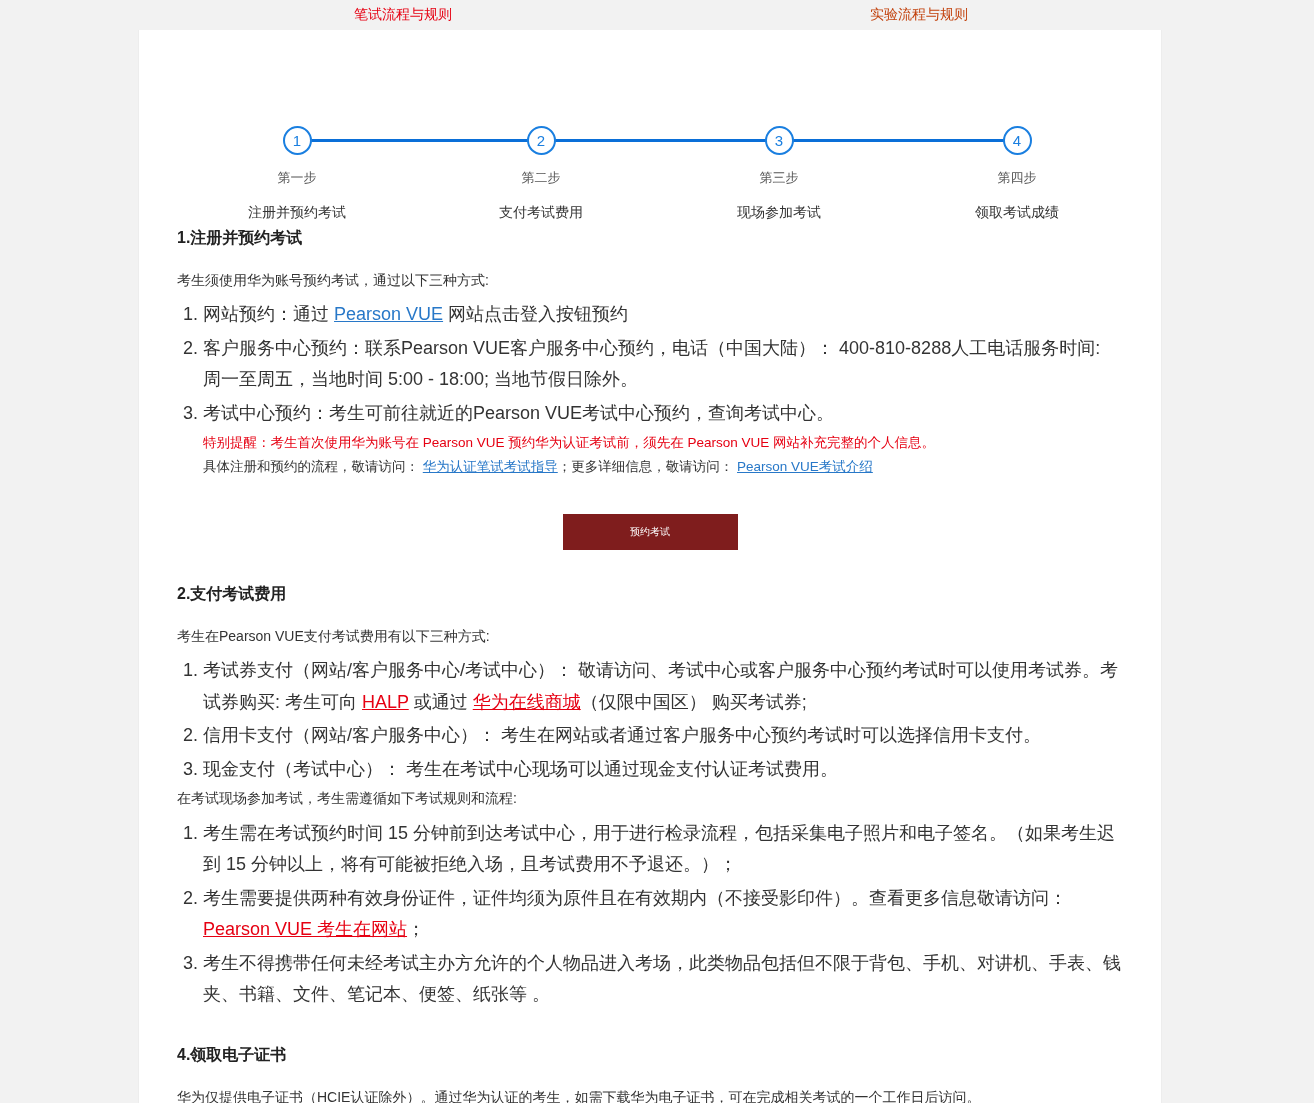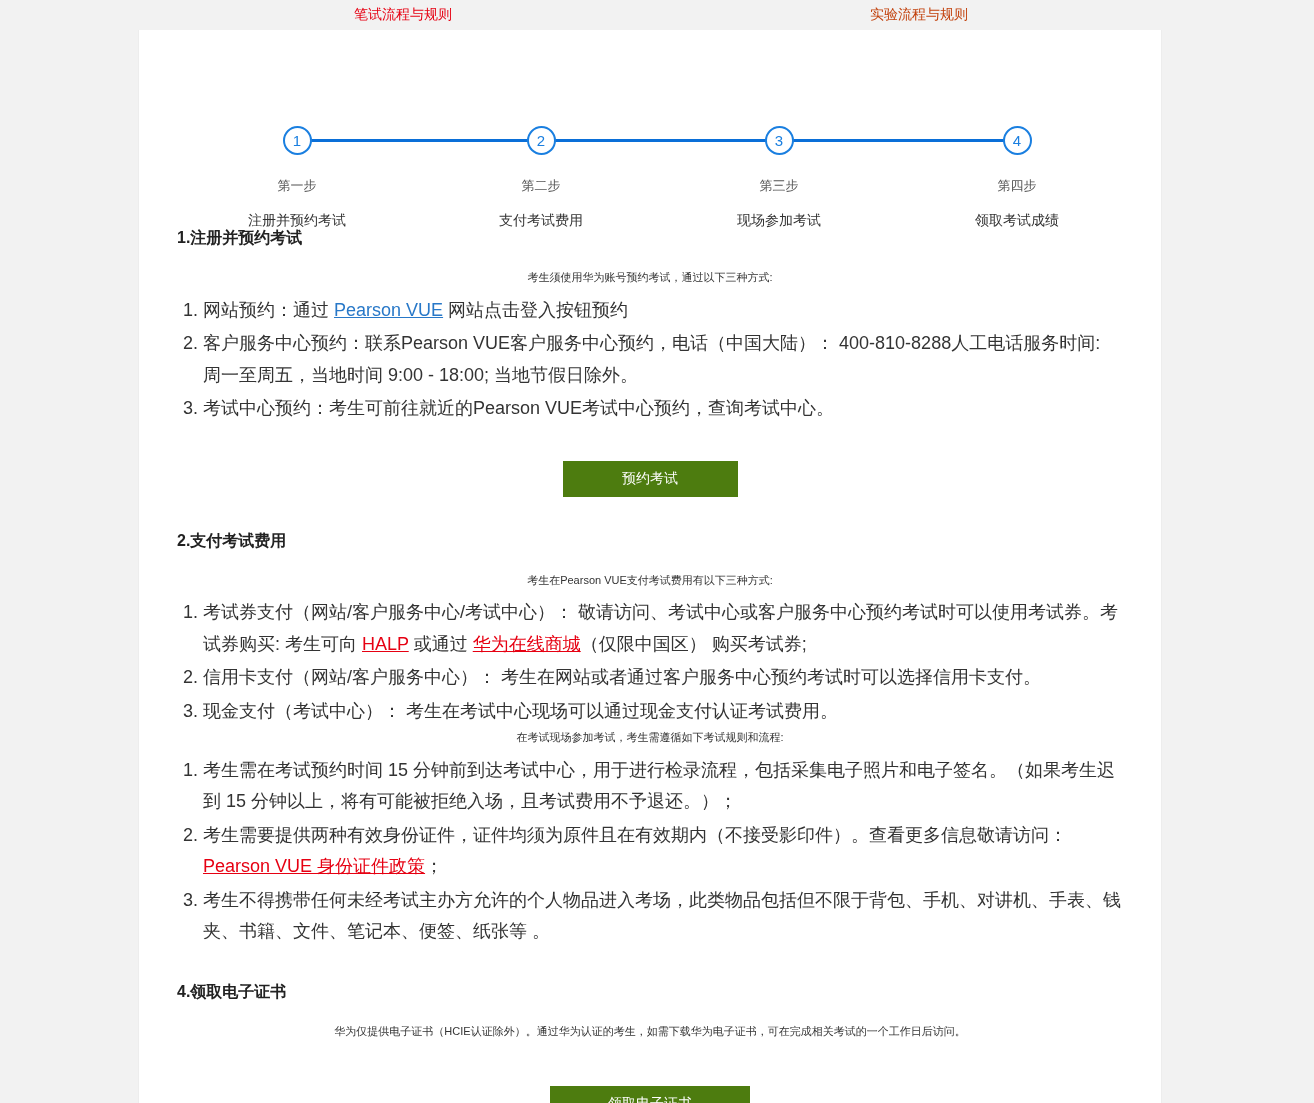--- a/index.html
+++ b/index.html
@@ -67,21 +67,21 @@
     border: 2px solid #1a7fe0;
     color: #1a7fe0;
     font-size: 15px;
     line-height: 25px;
     margin: 0 auto;
     text-align: center;
     position: relative;
     z-index: 2;
   }
   .step-sub {
-    margin-top: 22px;
+    margin-top: 14px;
     font-size: 13px;
     color: #555555;
     font-family: Liberation Serif, serif;
   }
   .step-label {
     margin-top: 17px;
     font-size: 14px;
     color: #333333;
     font-family: Liberation Serif, serif;
   }
@@ -95,24 +95,23 @@
     padding: 0 38px 0 38px;
     color: #333333;
   }
   h2.sec {
     font-size: 16px;
     font-weight: bold;
     margin: 34px 0 20px 0;
     color: #222222;
   }
   p.lead {
-    font-size: 11px;
+    font-size: 14px;
     margin: 0 0 8px 0;
     line-height: 1.6;
-    text-align: center;
   }
   ol.list {
     margin: 0;
     padding-left: 26px;
     font-size: 18px;
     line-height: 1.75;
   }
   ol.list > li { margin-bottom: 2px; }
   .note-red {
     color: #e60012;
@@ -129,23 +128,23 @@
     cursor: pointer;
   }
   a.lnk-red {
     color: #e60012;
     text-decoration: underline;
     cursor: pointer;
   }
   .btn-wrap { text-align: center; }
   .btn {
     display: inline-block;
-    background: #4d7c0f;
+    background: #7f1d1d;
     color: #ffffff;
-    font-size: 14px;
+    font-size: 10px;
     border: none;
     cursor: pointer;
     font-family: "Liberation Sans", "DejaVu Sans", sans-serif;
   }
   .btn-a { width: 175px; height: 36px; margin-top: 34px; }
   .btn-b { width: 200px; height: 36px; margin-top: 38px; }
   .blk { margin-left: 26px; }
 </style>
 </head>
 <body>
@@ -186,43 +185,51 @@
   </div>
 
   <div class="content">
 
     <h2 class="sec">1.注册并预约考试</h2>
     <p class="lead">考生须使用华为账号预约考试，通过以下三种方式:</p>
     <ol class="list">
       <li>
         <span>网站预约：通过 </span><a class="lnk">Pearson VUE</a><span> 网站点击登入按钮预约</span>
       </li>
-      <li>客户服务中心预约：联系Pearson VUE客户服务中心预约，电话（中国大陆）： 400-810-8288人工电话服务时间: 周一至周五，当地时间 9:00 - 18:00;  当地节假日除外。</li>
+      <li>客户服务中心预约：联系Pearson VUE客户服务中心预约，电话（中国大陆）： 400-810-8288人工电话服务时间: 周一至周五，当地时间 5:00 - 18:00;  当地节假日除外。</li>
       <li>考试中心预约：考生可前往就近的Pearson VUE考试中心预约，查询考试中心。</li>
     </ol>
+    <div class="blk">
+      <div class="note-red">特别提醒：考生首次使用华为账号在 Pearson VUE 预约华为认证考试前，须先在 Pearson VUE 网站补充完整的个人信息。</div>
+      <div class="sub-line">
+        <span>具体注册和预约的流程，敬请访问：</span>
+        <a class="lnk">华为认证笔试考试指导</a><span>；更多详细信息，敬请访问：</span>
+        <a class="lnk">Pearson VUE考试介绍</a>
+      </div>
+    </div>
     <div class="btn-wrap">
       <button class="btn btn-a">预约考试</button>
     </div>
 
     <h2 class="sec">2.支付考试费用</h2>
     <p class="lead">考生在Pearson VUE支付考试费用有以下三种方式:</p>
     <ol class="list">
       <li>
         <span>考试券支付（网站/客户服务中心/考试中心）： 敬请访问、考试中心或客户服务中心预约考试时可以使用考试券。考试券购买: 考生可向 </span><a class="lnk-red">HALP</a><span> 或通过 </span><a class="lnk-red">华为在线商城</a><span>（仅限中国区） 购买考试券;</span>
       </li>
       <li>信用卡支付（网站/客户服务中心）： 考生在网站或者通过客户服务中心预约考试时可以选择信用卡支付。</li>
       <li>现金支付（考试中心）： 考生在考试中心现场可以通过现金支付认证考试费用。</li>
     </ol>
 
     <p class="lead">在考试现场参加考试，考生需遵循如下考试规则和流程:</p>
     <ol class="list">
       <li>考生需在考试预约时间 15 分钟前到达考试中心，用于进行检录流程，包括采集电子照片和电子签名。（如果考生迟到 15 分钟以上，将有可能被拒绝入场，且考试费用不予退还。）；</li>
       <li>
         <span>考生需要提供两种有效身份证件，证件均须为原件且在有效期内（不接受影印件）。查看更多信息敬请访问：</span>
-        <a class="lnk-red">Pearson VUE 身份证件政策</a><span>；</span>
+        <a class="lnk-red">Pearson VUE 考生在网站</a><span>；</span>
       </li>
       <li>考生不得携带任何未经考试主办方允许的个人物品进入考场，此类物品包括但不限于背包、手机、对讲机、手表、钱夹、书籍、文件、笔记本、便签、纸张等 。</li>
     </ol>
 
     <h2 class="sec">4.领取电子证书</h2>
     <p class="lead">华为仅提供电子证书（HCIE认证除外）。通过华为认证的考生，如需下载华为电子证书，可在完成相关考试的一个工作日后访问。</p>
     <div class="btn-wrap">
       <button class="btn btn-b">领取电子证书</button>
     </div>
 

